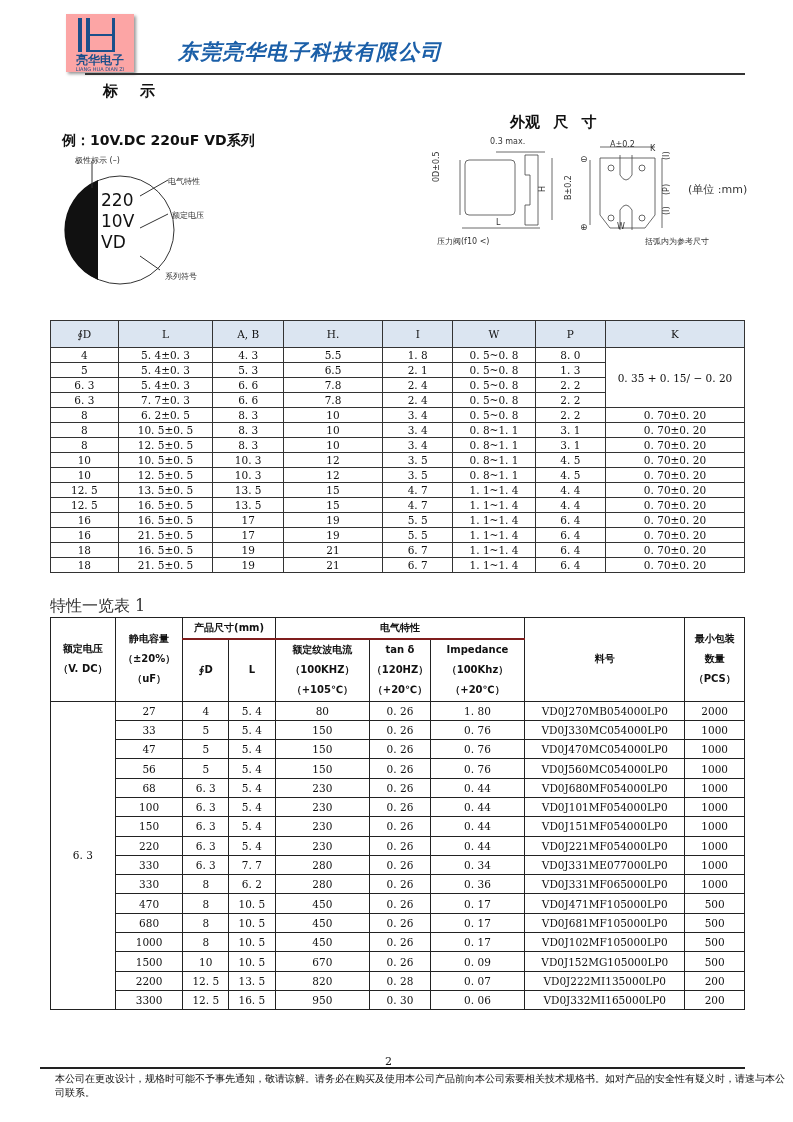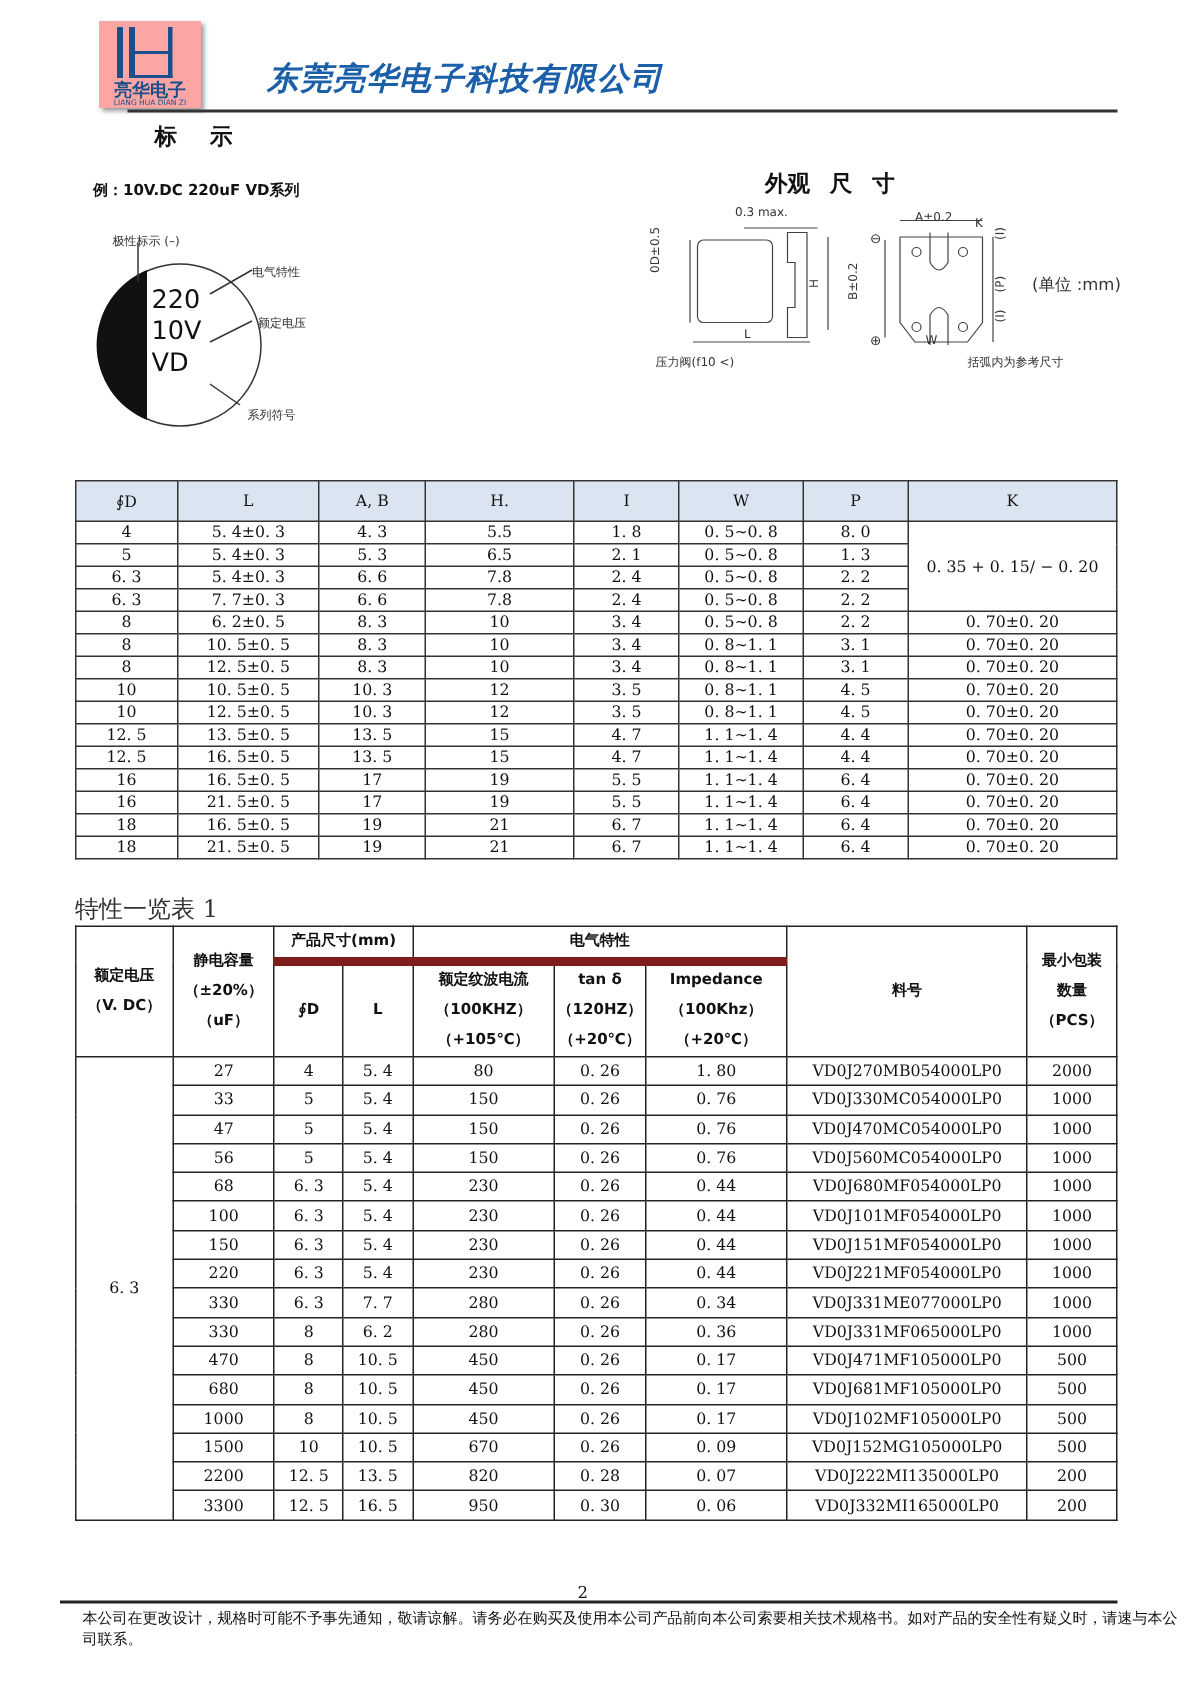--- a/index.html
+++ b/index.html
@@ -11,32 +11,32 @@
   #logo .bar2 { position:absolute; left:20px; top:4px; width:4px; height:34px; background:#1b4f8a; }
   #logo .bar3 { position:absolute; left:24px; top:20px; width:24px; height:2px; background:#1b4f8a; }
   #logo .bar4 { position:absolute; left:46px; top:4px; width:3px; height:34px; background:#1b4f8a; }
   #logo .bar5 { position:absolute; left:20px; top:36px; width:29px; height:2px; background:#1b4f8a; }
   #logo .cn { position:absolute; left:2px; top:38px; width:64px; text-align:center; font-family:"DejaVu Sans",sans-serif; font-weight:bold; font-size:12px; color:#1b4f8a; letter-spacing:0px; }
   #logo .en { position:absolute; left:2px; top:52px; width:64px; text-align:center; font-family:"DejaVu Sans",sans-serif; font-size:5px; color:#1b4f8a; }
   #company { left:134px; top:38px; font-family:"DejaVu Sans",sans-serif; font-style:italic; font-weight:bold; font-size:21px; color:#1b5fa8; letter-spacing:1px;margin-left:44px; }
   #hrule { left:85px; top:73px; width:660px; height:2px; background:#333; }
   #sec-mark { left:103px; top:82px; font-family:"DejaVu Sans",sans-serif; font-weight:bold; font-size:15px; letter-spacing:22px; }
   #sec-dim { left:510px; top:82px; font-family:"DejaVu Sans",sans-serif; font-weight:bold; font-size:15px; word-spacing:8px;margin-top:31px; }
-  #example { left:62px; top:120px; font-family:"DejaVu Sans",sans-serif; font-weight:bold; font-size:10px; }
+  #example { left:62px; top:132px; font-family:"DejaVu Sans",sans-serif; font-weight:bold; font-size:14px; }
   .diag-label { font-family:"DejaVu Sans",sans-serif; font-size:8px; color:#333; }
   
   table { border-collapse:collapse; position:absolute; }
   #dim-table { left:50px; top:320px; width:695px; font-size:10.5px; }
   #dim-table th { background:#dbe5f1; font-weight:normal; height:24px; border:1px solid #333; }
   #dim-table td { border:1px solid #333; text-align:center; height:14px; padding:0; line-height:14px; }
   #t2-title { left:50px; top:596px; font-size:16px; color:#333; }
   #char-table { left:50px; top:617px; width:695px; font-size:10.5px; }
   #char-table th { border:1px solid #222; font-family:"DejaVu Sans",sans-serif; font-weight:bold; font-size:10px; line-height:20px; padding:0; }
   #char-table td { border:1px solid #222; text-align:center; height:18.3px; padding:0; }
-  #char-table .hdr-sub { border-bottom:6px solid #7f1d1d; }
+  #char-table .hdr-sub { border-bottom:2px solid #7f1d1d; }
   #page-num { left:385px; top:1055px; font-size:11px; }
   #frule { left:40px; top:1067px; width:705px; height:2px; background:#222; }
   #footer { left:55px; top:1072px; font-size:10px; color:#111; }
 </style>
 </head>
 <body>
 
 <div id="logo" class="abs">
   <div class="bar1"></div>
     <div class="bar2"></div>

